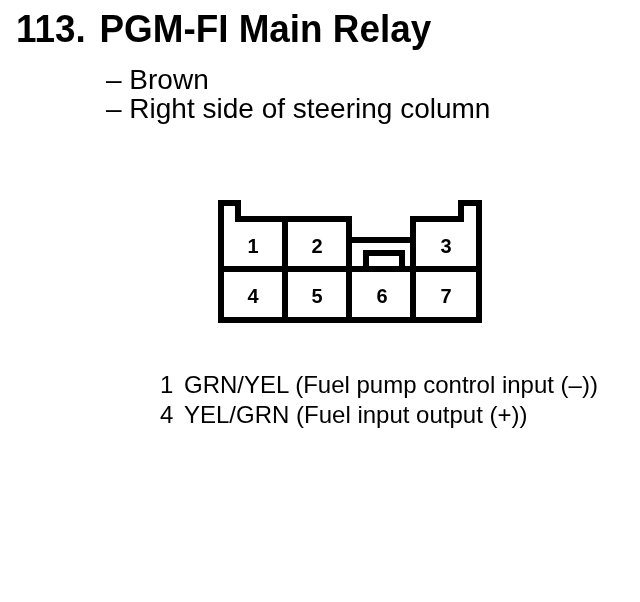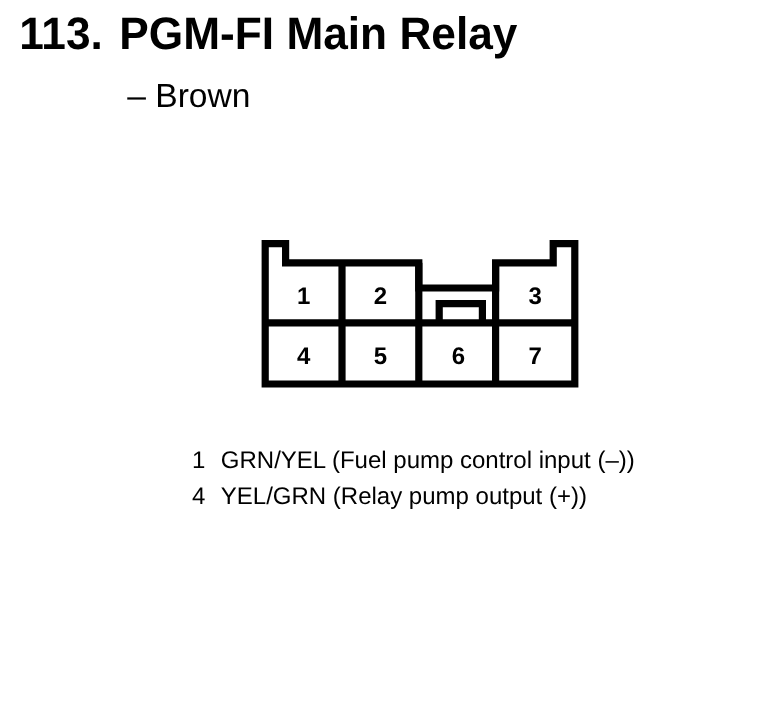--- a/index.html
+++ b/index.html
@@ -44,36 +44,37 @@
     }
     .pin-label {
       font-family: "Liberation Sans", sans-serif;
       font-weight: bold;
       font-size: 20px;
     }
     .pinlist {
       position: absolute;
       left: 160px;
       top: 370px;
-      font-size: 20px;
+      font-size: 24px;
       line-height: 29.5px;
       white-space: nowrap;
     }
     .pinlist .row { height: 29.5px; }
     .pinlist .pnum { display: inline-block; width: 24px; }
   </style>
 </head>
 <body>
 
 <div class="title">
   <span class="num">113.</span><span>PGM-FI Main Relay</span>
 </div>
 
 <div class="notes">
   <div>– Brown</div>
+  <div>– Right side of steering column</div>
 </div>
 
 <svg class="connector" width="640" height="602">
   <g fill="none" stroke="#000" stroke-width="6" stroke-linejoin="miter">
 
     <path d="M221,320 L221,203 L238,203 L238,219 L349,219 L349,240 L413,240 L413,219 L461,219 L461,203 L479,203 L479,320 Z"></path>
 
     <line x1="221" y1="269" x2="479" y2="269"></line>
 
     <line x1="285" y1="219" x2="285" y2="320"></line>
@@ -88,14 +89,14 @@
     <text x="446" y="253">3</text>
     <text x="253" y="303">4</text>
     <text x="317" y="303">5</text>
     <text x="382" y="303">6</text>
     <text x="446" y="303">7</text>
   </g>
 </svg>
 
 <div class="pinlist">
   <div class="row"><span class="pnum">1</span><span>GRN/YEL (Fuel pump control input (–))</span></div>
-  <div class="row"><span class="pnum">4</span><span>YEL/GRN (Relay pump output (+))</span></div>
+  <div class="row"><span class="pnum">4</span><span>YEL/GRN (Fuel input output (+))</span></div>
 </div>
 
 </body></html>

